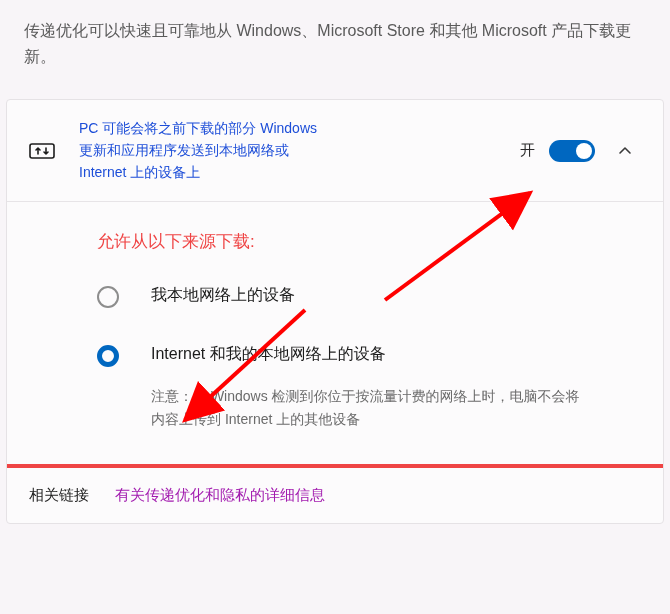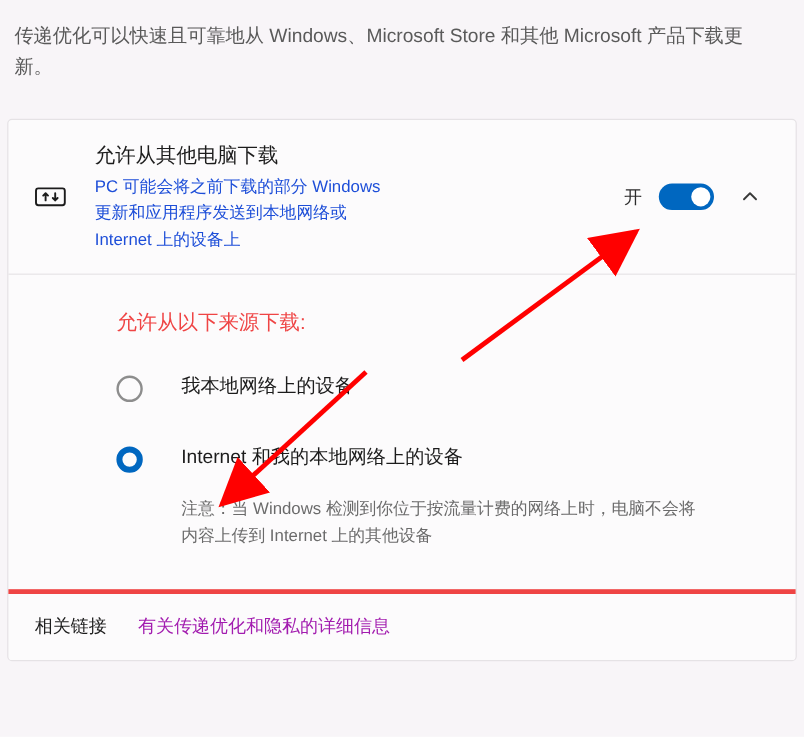--- a/index.html
+++ b/index.html
@@ -14,20 +14,21 @@
     position: relative;
     overflow: hidden;
   }
 
   .intro {
     padding: 18px 12px 0 12px;
     color: #5a5a5a;
     font-size: 16px;
     line-height: 1.6;
     max-width: 640px;
+    margin-left: 12px;
   }
 
   .card {
     margin: 30px 6px 0 6px;
     background: #fcfbfc;
     border: 1px solid #e5e2e5;
     border-radius: 4px;
   }
 
   .card-header {
@@ -163,21 +164,20 @@
 <div class="card">
   <div class="card-header">
     <div class="icon-cell">
       <svg width="26" height="22" viewBox="0 0 26 22" fill="none" stroke="#1c1c1c" stroke-width="1.6">
         <rect x="1" y="4" width="24" height="14" rx="2"></rect>
         <path d="M9 14 V8 M9 8 l-2 2 M9 8 l2 2" stroke-linecap="round" stroke-linejoin="round"></path>
         <path d="M17 8 V14 M17 14 l-2 -2 M17 14 l2 -2" stroke-linecap="round" stroke-linejoin="round"></path>
       </svg>
     </div>
     <div class="titles">
-      <div class="card-title">允许从其他电脑下载</div>
       <div class="card-sub">PC 可能会将之前下载的部分 Windows 更新和应用程序发送到本地网络或 Internet 上的设备上</div>
     </div>
     <div class="toggle-wrap">
       <div class="toggle-label">开</div>
       <div class="toggle">
         <div class="knob"></div>
       </div>
       <div class="chev">
         <svg width="14" height="14" viewBox="0 0 14 14" fill="none" stroke="#3a3a3a" stroke-width="1.6" stroke-linecap="round" stroke-linejoin="round">
           <path d="M2 9 L7 4 L12 9"></path>

